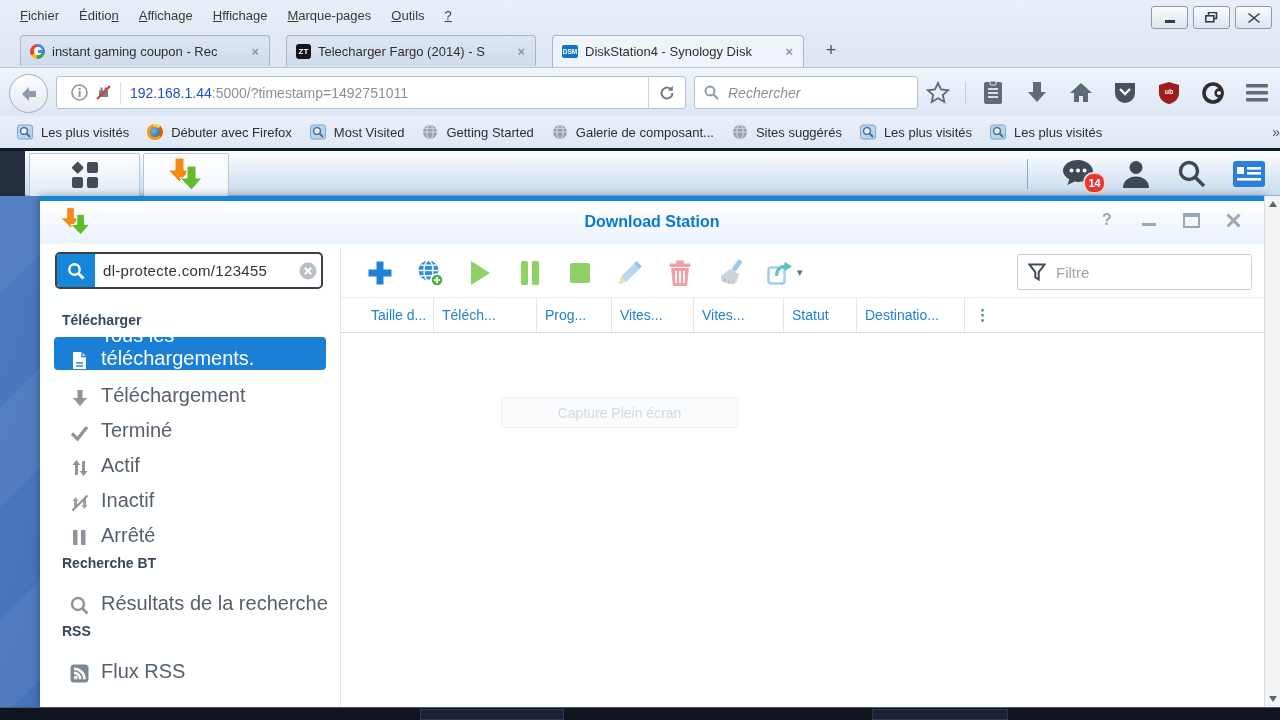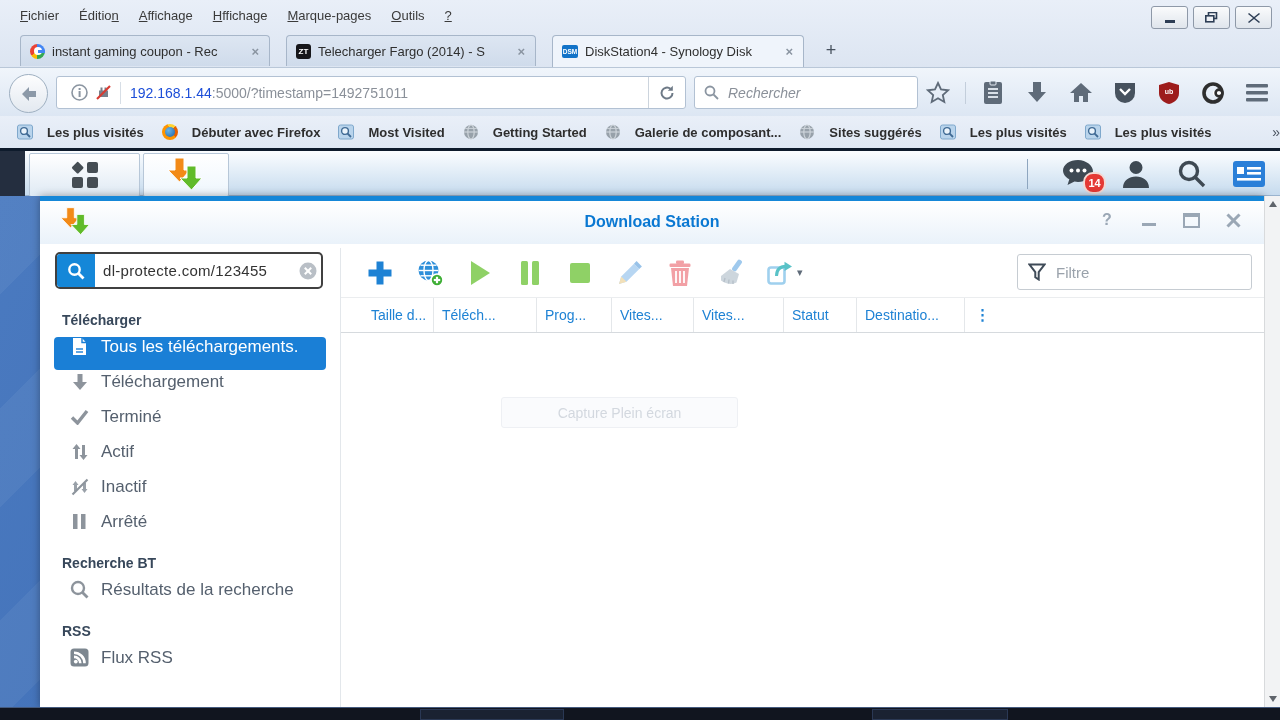--- a/index.html
+++ b/index.html
@@ -55,21 +55,21 @@
     border:1px solid #b2c1d3;border-radius:3px;box-sizing:border-box;display:flex;align-items:center;padding-left:9px;gap:7px;}
   .searchbox input{border:none;outline:none;flex:1;min-width:0;font-size:14px;
     font-family:"Liberation Sans",sans-serif;background:transparent;color:#333;}
   .searchbox input::placeholder{font-style:italic;color:#8a9099;}
   .nav-icons{position:absolute;right:6px;top:8px;height:33px;display:flex;align-items:center;gap:10px;}
   .nicon{width:34px;height:30px;display:flex;align-items:center;justify-content:center;}
   .nav-sep{width:1px;height:22px;background:#c3cedb;}
 
   .ff-bookmarks{position:absolute;top:116px;left:0;width:1280px;height:32px;
     background:linear-gradient(#e9eff8,#dfe8f4);display:flex;align-items:center;padding-left:10px;gap:4px;}
-  .bm{display:flex;align-items:center;gap:14px;font-size:13px;color:#2e2e2e;padding:3px 7px;border-radius:2px;font-weight:bold;}
+  .bm{display:flex;align-items:center;gap:8px;font-size:13px;color:#2e2e2e;padding:3px 7px;border-radius:2px;}
   .bm-overflow{position:absolute;right:10px;font-size:14px;color:#4a5360;}
   .fx-icon{width:16px;height:16px;border-radius:50%;position:relative;flex:0 0 auto;
     background:conic-gradient(from 130deg,#ff9400 0 60%,#ffd32f 60% 75%,#e66000 75% 100%);}
   .fx-icon::before{content:"";position:absolute;inset:3px;border-radius:50%;
     background:radial-gradient(circle at 35% 35%,#6ab6e8,#1c62a8);}
 
   
   .dsm-taskbar{position:absolute;top:148px;left:0;width:1280px;height:48px;
     background:linear-gradient(#fbfdff,#c6dbee);border-top:3px solid #0e1b2c;
     border-bottom:1px solid #9ab4cf;box-sizing:border-box;}
@@ -112,21 +112,21 @@
   .ds-side{position:absolute;left:0;top:0;width:300px;bottom:0;}
   .ds-search{position:absolute;left:15px;top:4px;width:268px;height:37px;border:2px solid #404040;
     border-radius:5px;box-sizing:border-box;display:flex;align-items:center;background:#fff;overflow:hidden;}
   .ds-search-btn{width:38px;height:100%;background:#1587d8;display:flex;align-items:center;justify-content:center;flex:0 0 auto;}
   .ds-search input{border:none;outline:none;flex:1;min-width:0;font-size:15px;color:#333;
     font-family:"Liberation Sans",sans-serif;padding:0 2px 0 8px;letter-spacing:0.3px;}
   .ds-clear{width:18px;height:18px;margin-right:4px;flex:0 0 auto;}
 
   .ds-nav{position:absolute;left:0;top:56px;width:300px;}
   .ds-section{height:33px;line-height:33px;padding-left:22px;font-size:14px;font-weight:bold;color:#37475a;}
-  .ds-item{height:35px;display:flex;align-items:flex-start;gap:12px;padding-left:30px;font-size:17px;color:#55606e;}
+  .ds-item{height:35px;display:flex;align-items:flex-end;gap:12px;padding-left:30px;font-size:20px;color:#55606e;}
   .ds-item .sicon{width:19px;height:19px;display:flex;align-items:center;justify-content:center;flex:0 0 auto;}
   .ds-item.selected{height:33px;margin:0 14px 2px 14px;padding-left:16px;border-radius:4px;
     background:#1a7fd6;color:#fff;}
 
   .ds-main{position:absolute;left:300px;top:0;right:0;bottom:0;border-left:1px solid #e3e7eb;}
   .ds-toolbar{position:absolute;top:0;left:0;right:0;height:49px;display:flex;align-items:center;padding-left:25px;gap:22px;}
   .ticon{width:28px;height:28px;display:flex;align-items:center;justify-content:center;}
   .share-group{display:flex;align-items:center;gap:3px;}
   .caret{font-size:11px;color:#5f6b79;}
   .ds-filter{position:absolute;right:12px;top:6px;width:235px;height:36px;border:1px solid #c6ccd2;

